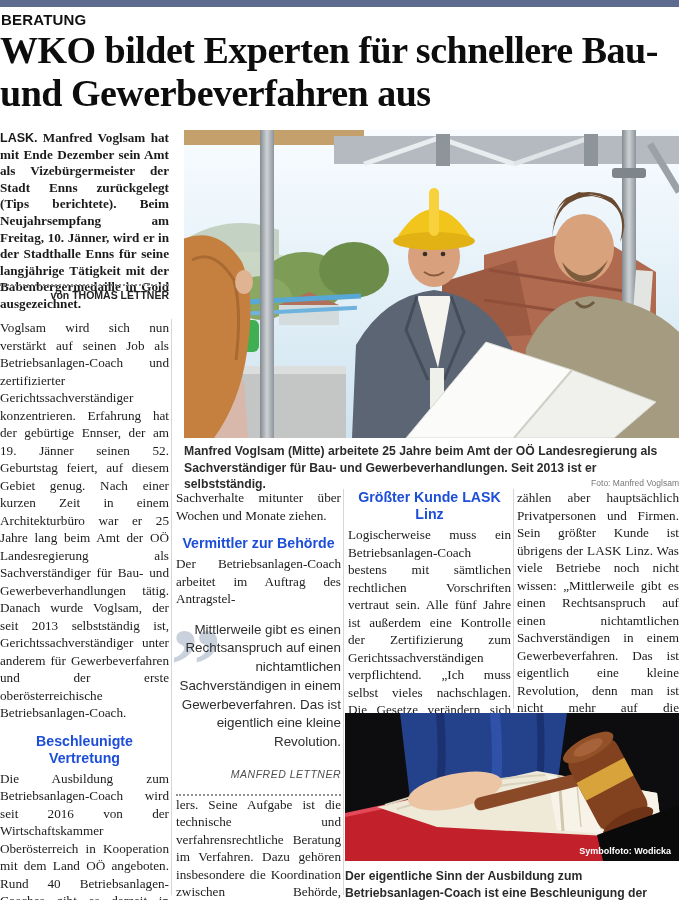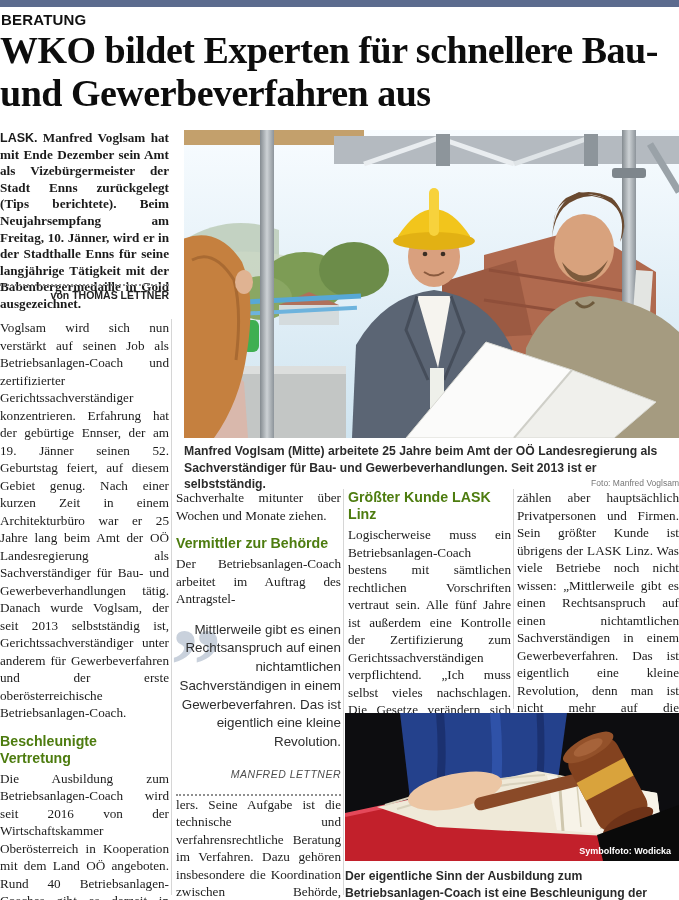--- a/index.html
+++ b/index.html
@@ -16,21 +16,21 @@
          line-height:16.6px;text-align:justify;}
   .intro .lead{font-family:"Liberation Sans",sans-serif;font-size:12.5px;}
   .dotrule{border-top:2px dotted #8f8f8f;height:0;}
   .rule-byline{position:absolute;left:0;top:284px;width:169px;}
   .byline{position:absolute;left:0;top:289px;width:169px;text-align:right;
           font-family:"Liberation Sans",sans-serif;font-weight:bold;font-size:10.5px;color:#222;}
 
   .bodycol{position:absolute;width:169px;font-size:13.2px;line-height:17.5px;text-align:justify;}
   .bodycol p{margin:0;}
   .subhead{font-family:"Liberation Sans",sans-serif;font-weight:bold;font-size:14.2px;
-           color:#4d7c0f;margin:11px 0 3px 0;text-align:left;line-height:17px;}
+           color:#1d4ed8;margin:11px 0 3px 0;text-align:center;line-height:17px;}
   #col1{left:0;top:319px;}
   #col2{left:176px;top:489px;width:165px;}
   #col3{left:348px;top:489px;width:163px;}
   #col4{left:517px;top:489px;width:162px;}
 
   .vrule{position:absolute;width:1px;background:#d6d6d6;}
   #vrule1{left:171px;top:319px;height:576px;}
   #vrule2{left:343px;top:489px;height:406px;}
   #vrule3{left:513px;top:489px;height:220px;}
 

